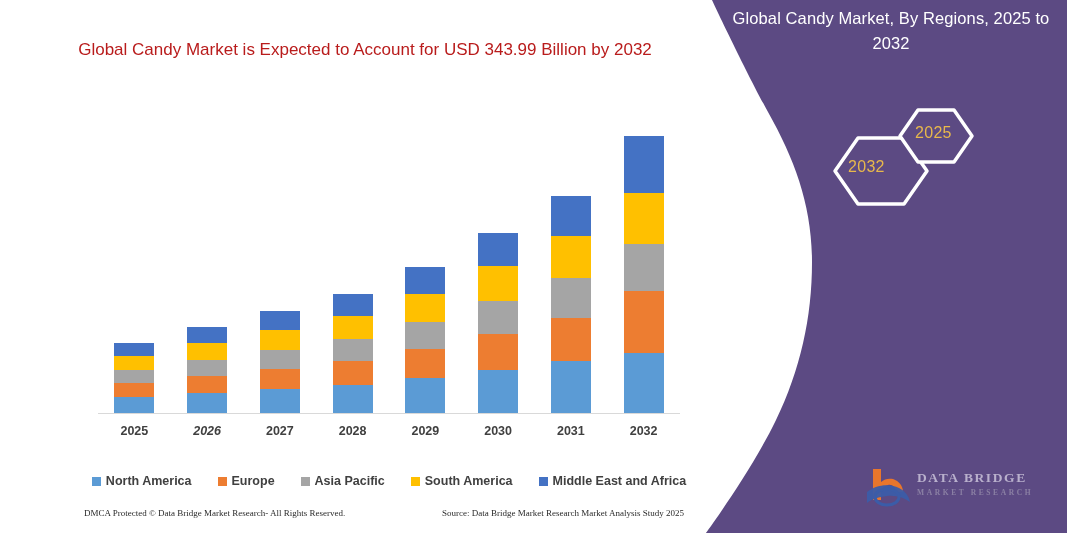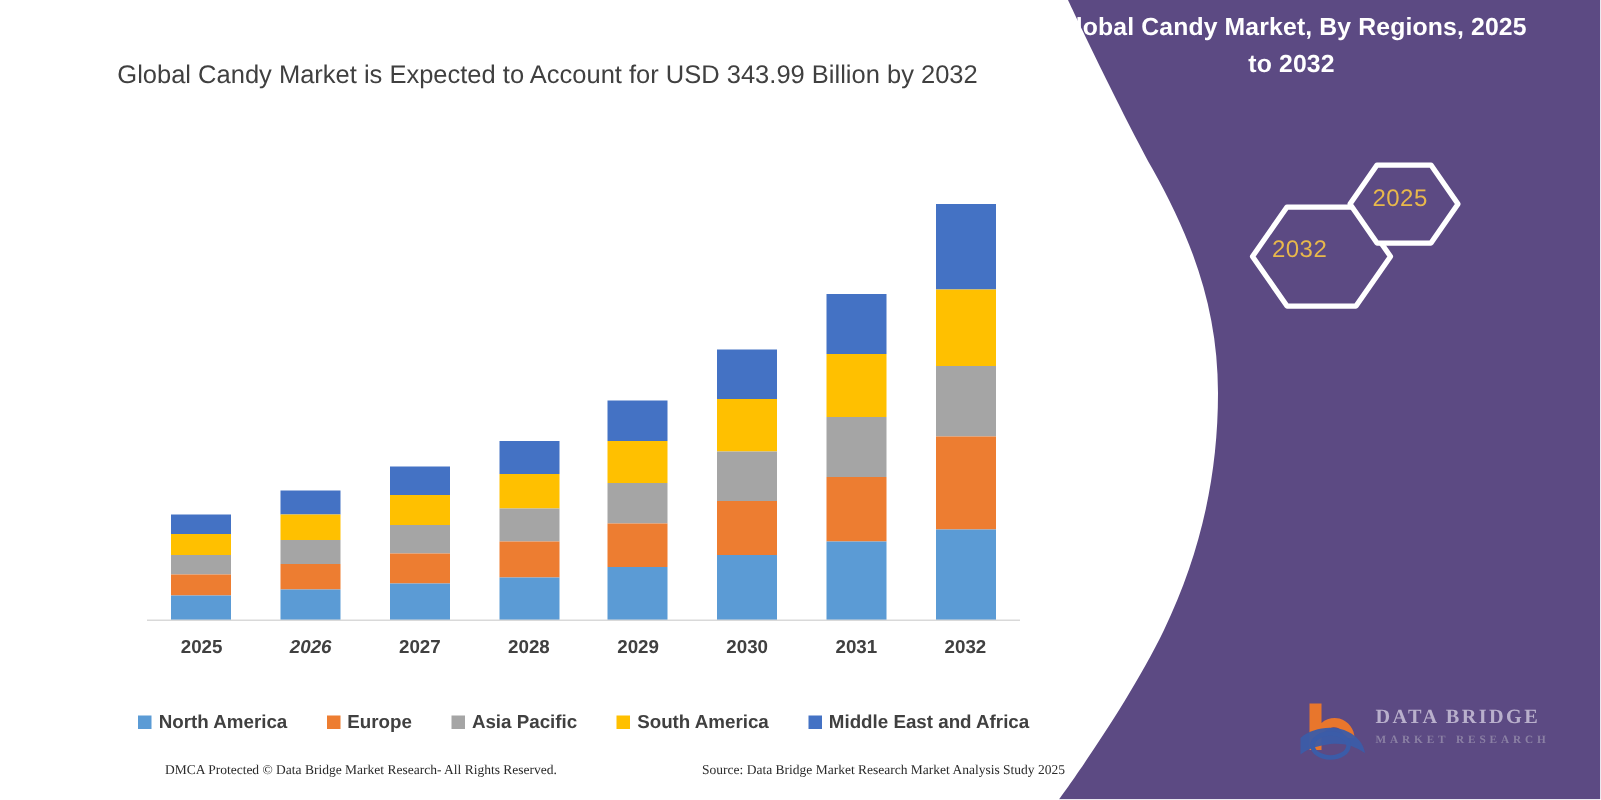--- a/index.html
+++ b/index.html
@@ -23,27 +23,27 @@
     left: 0;
     width: 1067px;
     height: 533px;
     pointer-events: none;
   }
   .purple-panel svg { display: block; }
 
   .panel-title {
     position: absolute;
     top: 6px;
-    left: 700px;
+    left: 730px;
     width: 322px;
     text-align: center;
     color: #ffffff;
     font-size: 16.5px;
     line-height: 25px;
-    font-weight: 700;
+    font-weight: 400;
     letter-spacing: 0.1px;
   }
 
   
   .hex-group {
     position: absolute;
     left: 812px;
     top: 96px;
     width: 180px;
     height: 130px;
@@ -99,21 +99,21 @@
     font-weight: 700;
   }
 
   
   .chart-title {
     position: absolute;
     left: 60px;
     top: 36px;
     width: 610px;
     text-align: center;
-    color: #404040;
+    color: #b91c1c;
     font-size: 17px;
     line-height: 27px;
     font-weight: 400;
   }
 
   .plot {
     position: absolute;
     left: 98px;
     top: 120px;
     width: 582px;
@@ -179,21 +179,20 @@
     white-space: nowrap;
   }
 
   .footer {
     position: absolute;
     left: 84px;
     top: 508px;
     width: 600px;
     height: 16px;
     font-family: "Liberation Serif", serif;
-    margin-left: 26px;
   }
   .footer-left {
     position: absolute;
     left: 0;
     top: 0;
     color: #2b2b2b;
     font-size: 9px;
     white-space: nowrap;
   }
   .footer-right {

